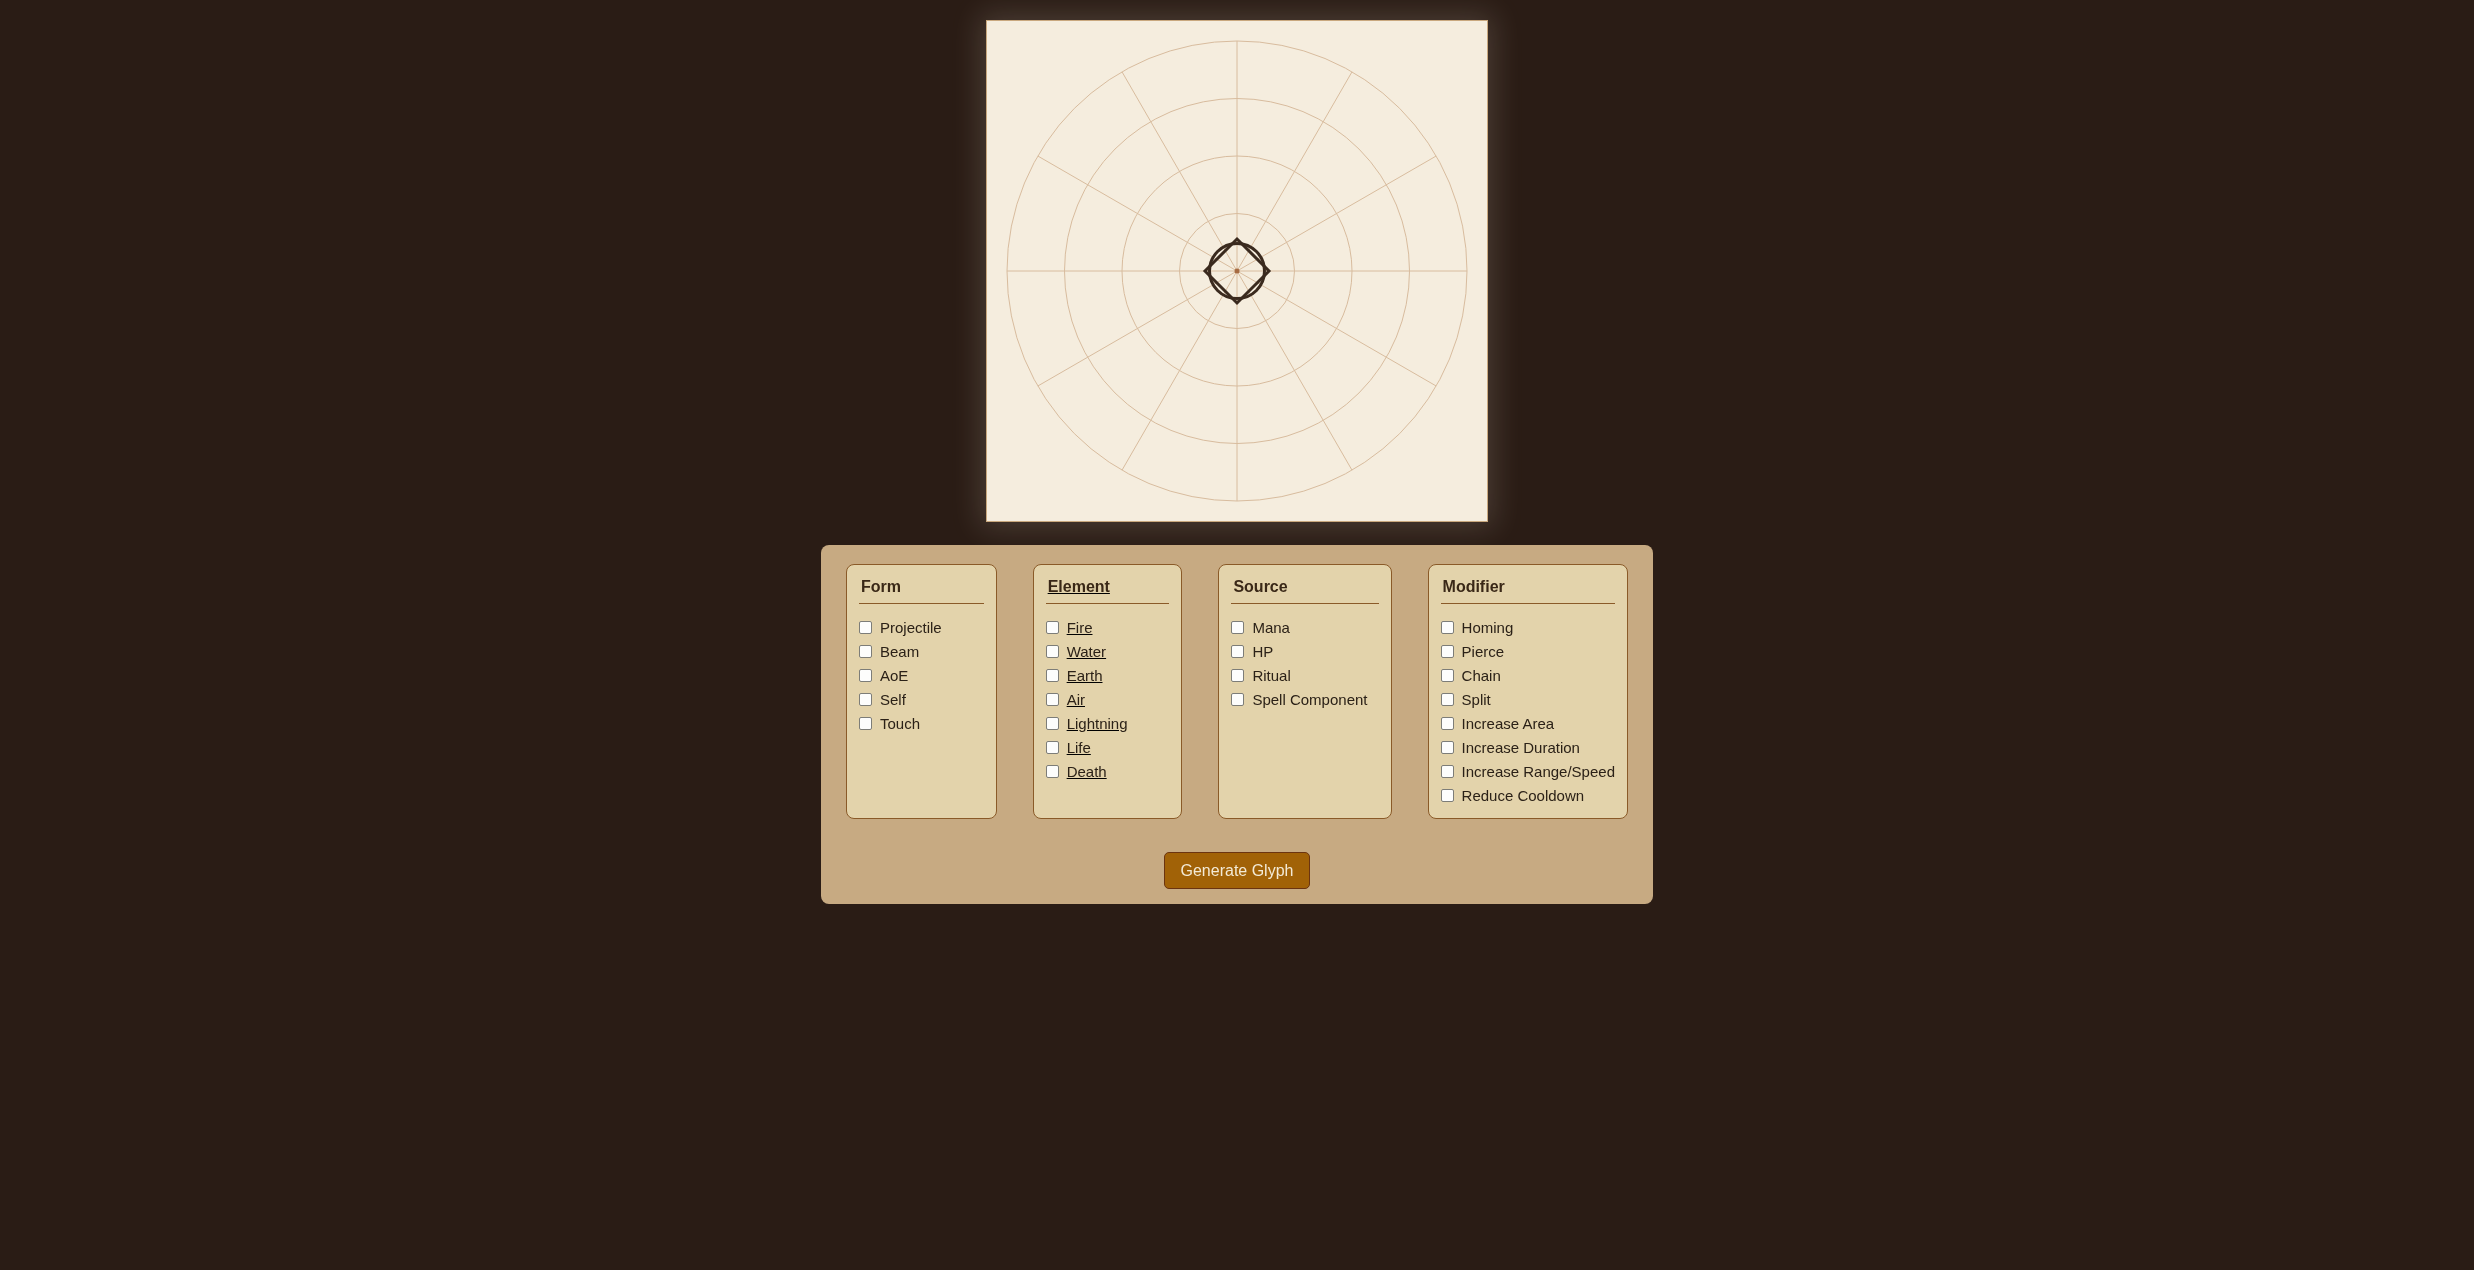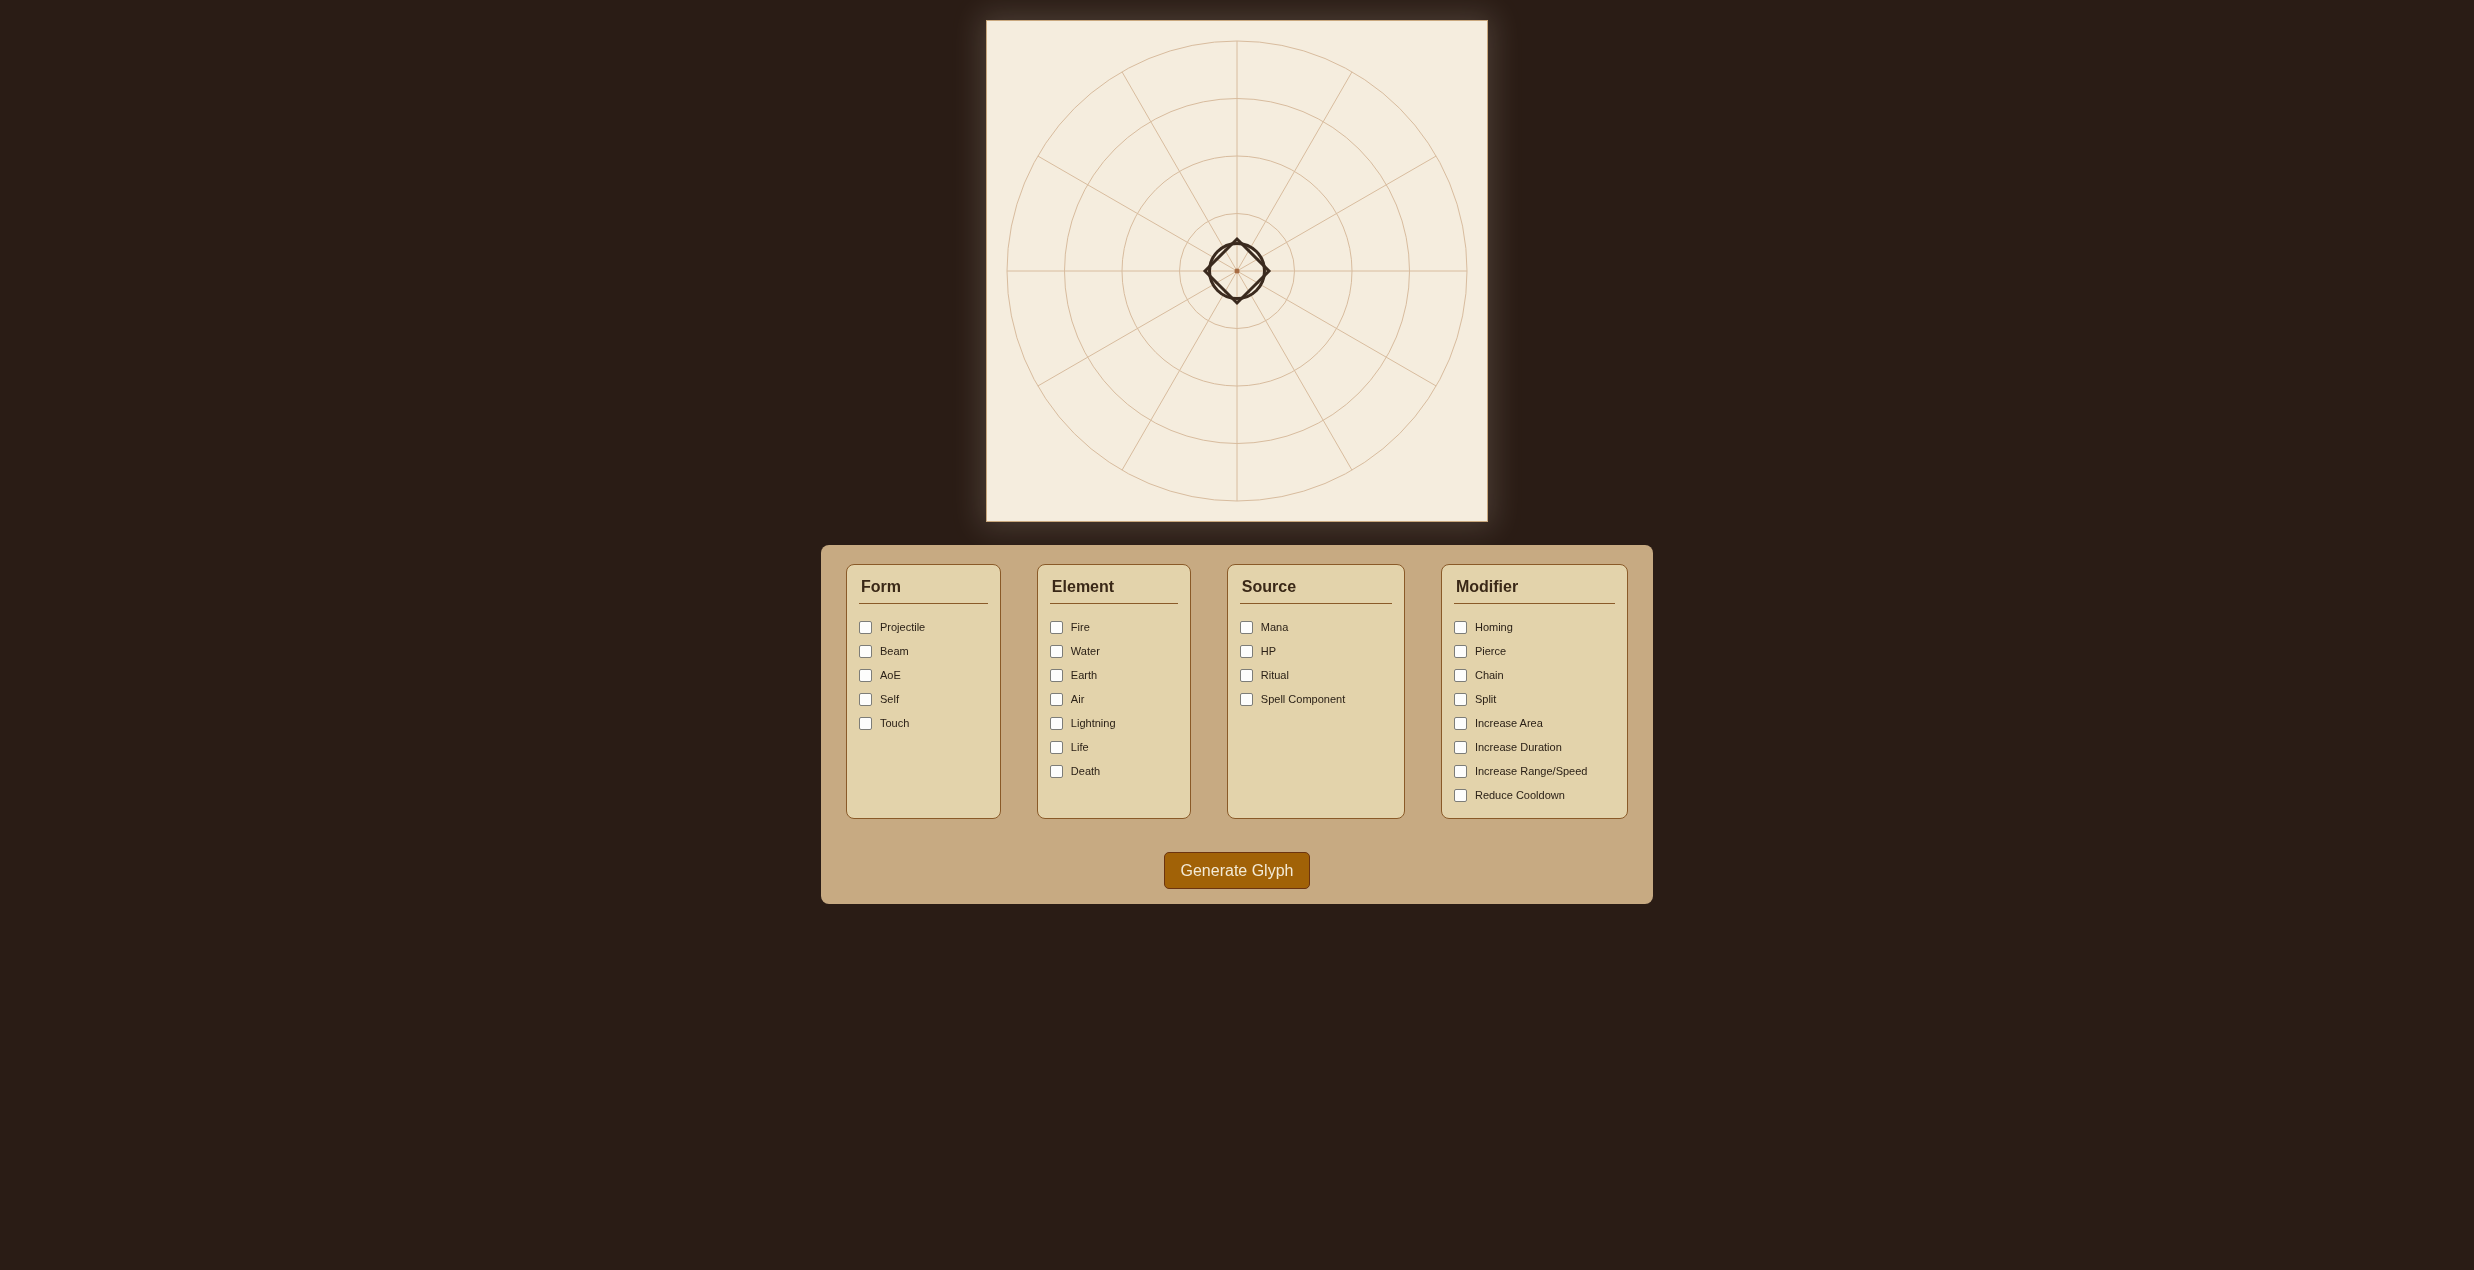--- a/index.html
+++ b/index.html
@@ -46,21 +46,21 @@
   }
   .option-group {
     box-sizing: border-box;
     background: #e3d3ab;
     border: 1px solid #8a5a28;
     border-radius: 8px;
     padding: 10px 12px;
     min-height: 255px;
   }
   .group-0 { width: 170px; }
-  .group-1 { width: 169px; }
+  .group-1 { width: 169px; text-decoration: underline; }
   .group-2 { width: 196px; }
   .group-3 { width: 206px; }
   .group-title {
     font-size: 16px;
     font-weight: bold;
     color: #3a2817;
     margin: 3px 0 7px 2px;
   }
   .group-rule {
     border: none;
@@ -80,21 +80,21 @@
     appearance: none;
     width: 13px;
     height: 13px;
     margin: 0;
     background: #fdfdfc;
     border: 1px solid #7d7d78;
     border-radius: 2px;
     flex: 0 0 auto;
   }
   .option-label {
-    font-size: 11px;
+    font-size: 15px;
     color: #2b2117;
     white-space: nowrap;
   }
   
   .button-row {
     text-align: center;
     margin-top: 33px;
   }
   .generate-btn {
     font-family: "Liberation Sans", sans-serif;

